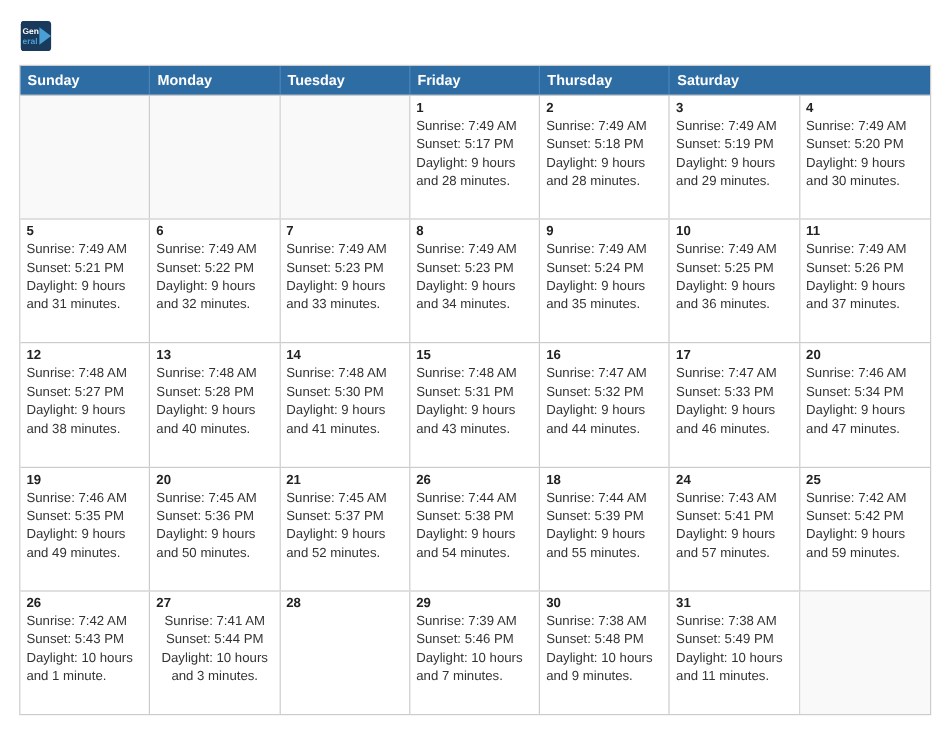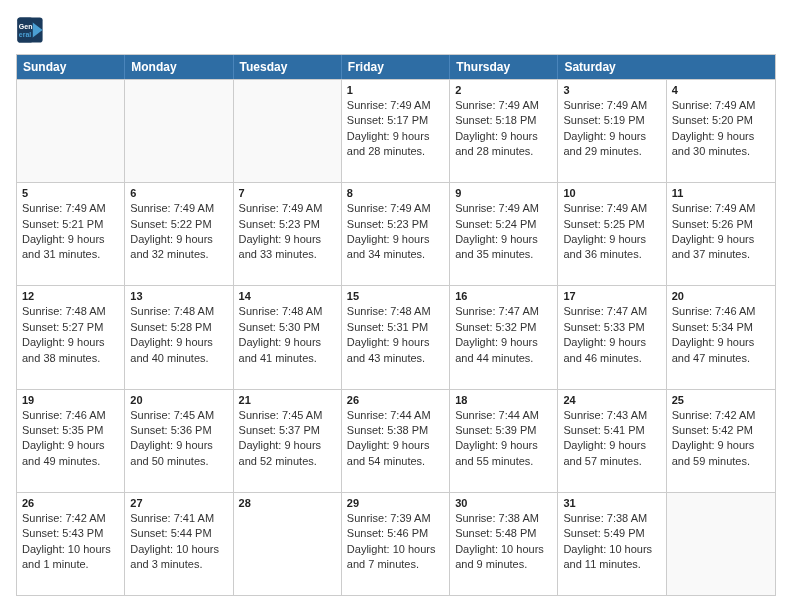--- a/index.html
+++ b/index.html
@@ -300,21 +300,21 @@
         </div>
         <div class="cal-row">
           <div class="cal-cell">
             <div class="day-num">26</div>
             <div class="cell-text" style="white-space: pre-line;">Sunrise: 7:42 AM
 Sunset: 5:43 PM
 Daylight: 10 hours and 1 minute.</div>
           </div>
           <div class="cal-cell">
             <div class="day-num">27</div>
-            <div class="cell-text" style="white-space: pre-line;">Sunrise: 7:41 AM
+            <div class="cell-text" style="white-space: pre-line; text-align: center;">Sunrise: 7:41 AM
 Sunset: 5:44 PM
 Daylight: 10 hours and 3 minutes.</div>
           </div>
           <div class="cal-cell">
             <div class="day-num">28</div>
           </div>
           <div class="cal-cell">
             <div class="day-num">29</div>
             <div class="cell-text" style="white-space: pre-line;">Sunrise: 7:39 AM
 Sunset: 5:46 PM

